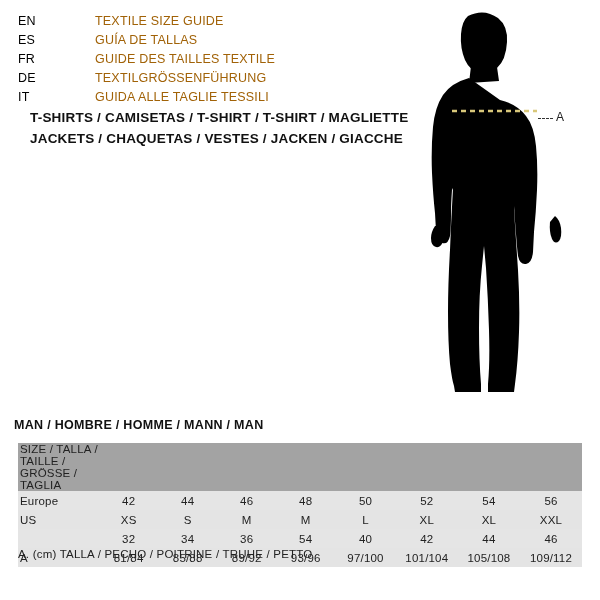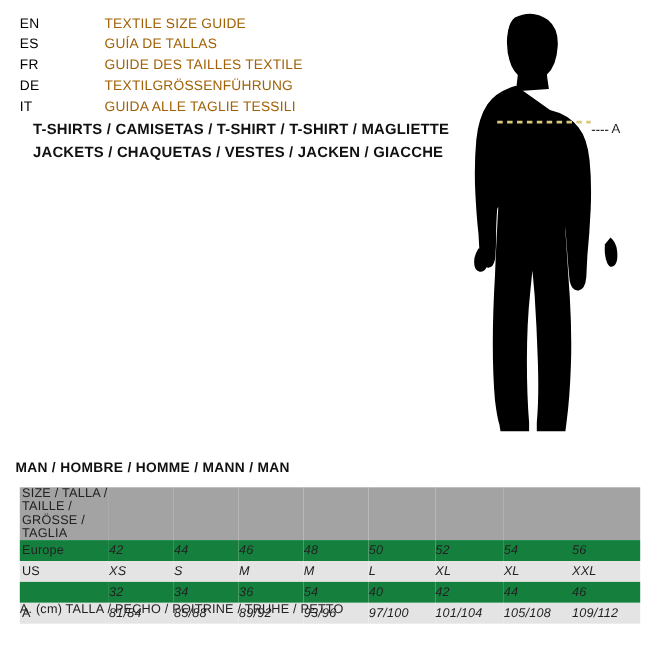--- a/index.html
+++ b/index.html
@@ -115,30 +115,29 @@
     letter-spacing: 0.2px;
   }
   table.size-table tr.head-row {
     background: #a3a3a3;
   }
   table.size-table tr.row-alt {
     background: #e4e4e4;
     margin-top: 40px;
   }
   table.size-table tr.row-plain {
-    background: #15803d;
+    background: #e5e5e5;
   }
   td.label-cell {
     width: 88px;
     padding-left: 2px !important;
   }
   td.val-cell {
     width: 68px;
-    text-align: left;
-    font-style: italic;
+    text-align: center;
   }
   .footnote {
     position: absolute;
     left: 18px;
     top: 548px;
     font-size: 11.5px;
     color: #222;
     letter-spacing: 0.2px;
   }
 </style>

